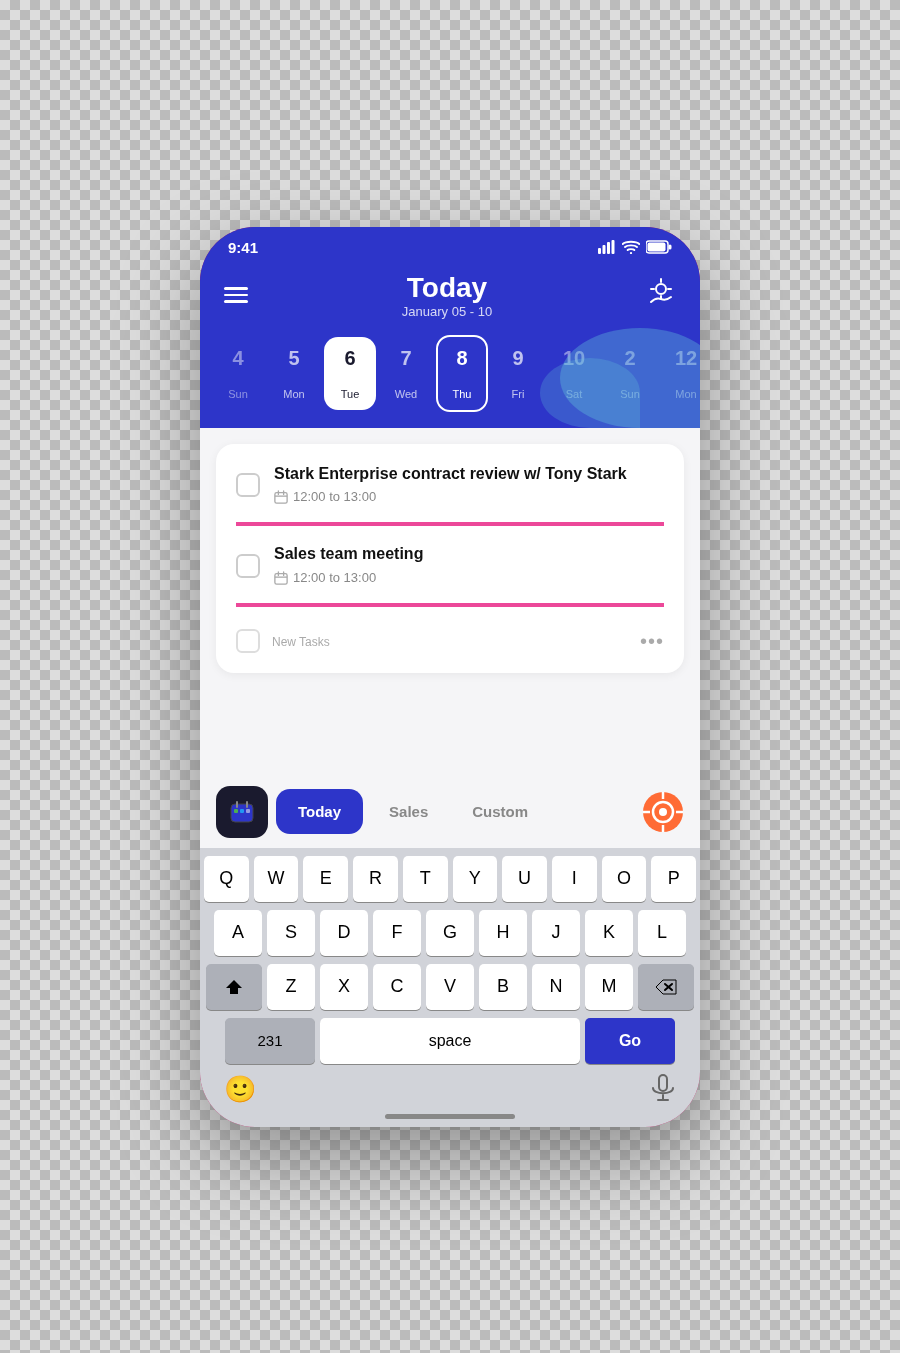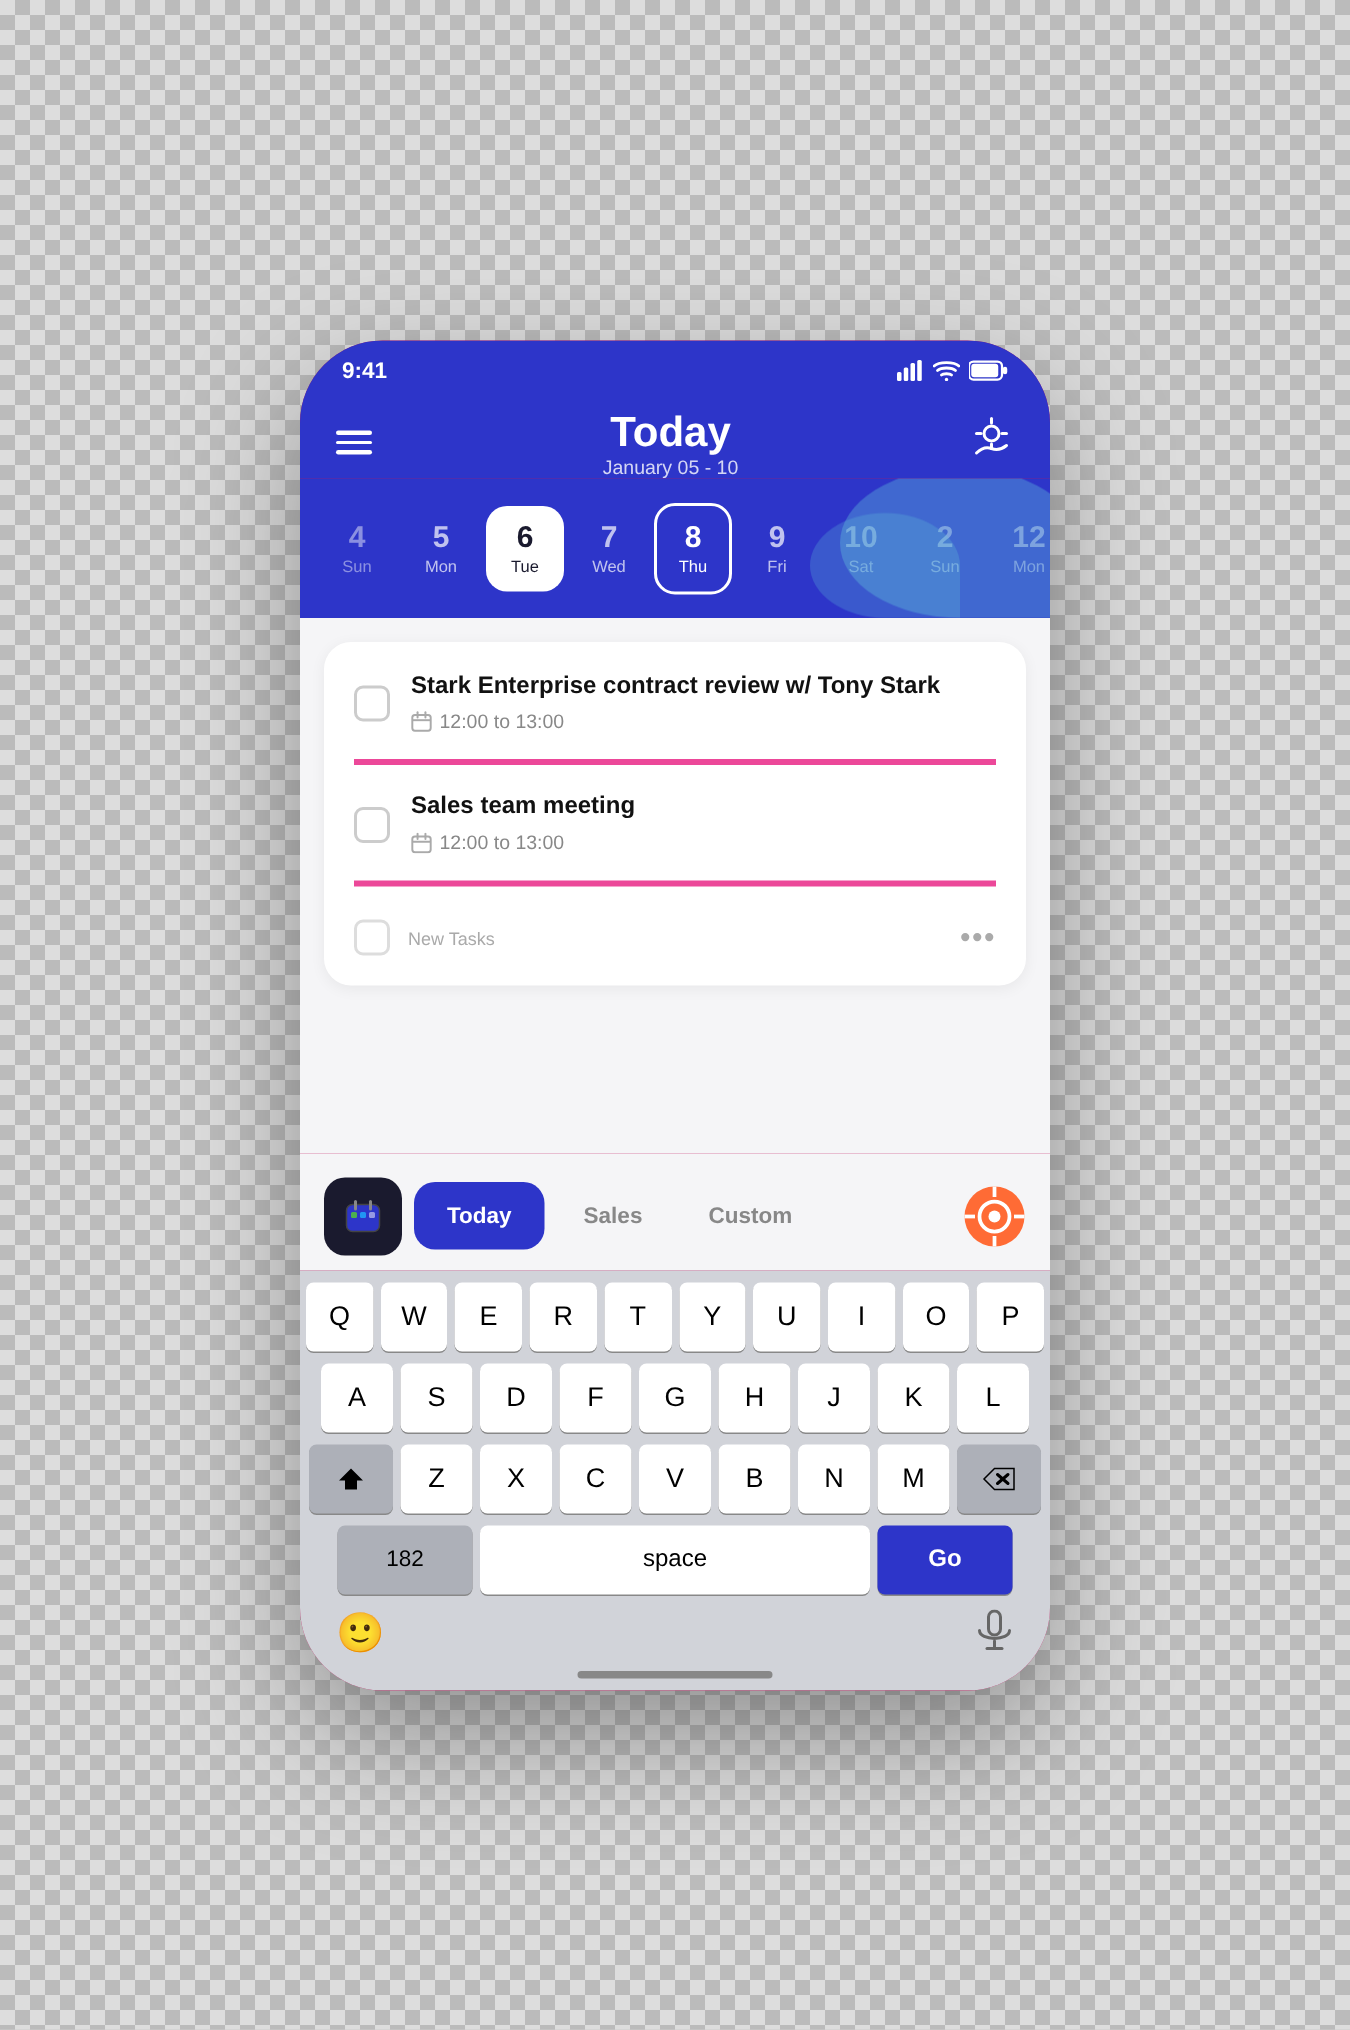--- a/index.html
+++ b/index.html
@@ -107,21 +107,21 @@
       border-radius: 14px;
       cursor: pointer;
       color: rgba(255,255,255,0.7);
     }
     .cal-day .day-num {
       font-size: 20px;
       font-weight: 600;
     }
     .cal-day .day-name {
       font-size: 11px;
-      margin-top: 2px;
+      margin-top: 18px;
     }
     .cal-day.selected {
       background: #fff;
       color: #1a1a2e;
     }
     .cal-day.highlighted {
       border: 2px solid #fff;
       color: #fff;
     }
     .cal-day.faded {
@@ -583,21 +583,21 @@
       <div class="key backspace dark">
         <svg width="22" height="16" viewBox="0 0 22 16" fill="black">
           <path d="M8 1 L1 8 L8 15 L21 15 L21 1 Z" stroke="black" stroke-width="1" fill="none"></path>
           <line x1="10" y1="5" x2="17" y2="11" stroke="black" stroke-width="2" stroke-linecap="round"></line>
           <line x1="17" y1="5" x2="10" y2="11" stroke="black" stroke-width="2" stroke-linecap="round"></line>
         </svg>
       </div>
     </div>
 
     <div class="bottom-row">
-      <div class="key num-key dark">182</div>
+      <div class="key num-key dark">231</div>
       <div class="key space-key">space</div>
       <div class="key go-key">Go</div>
     </div>
 
     <div class="emoji-row">
       <span style="font-size:26px; cursor:pointer;">🙂</span>
       <span style="cursor:pointer;">
         <svg width="26" height="28" viewBox="0 0 26 28" fill="none">
           <rect x="9" y="1" width="8" height="16" rx="4" stroke="#666" stroke-width="2"></rect>
           <path d="M3 14 C3 21, 23 21, 23 14" stroke="#666" stroke-width="2" fill="none" stroke-linecap="round"></path>

